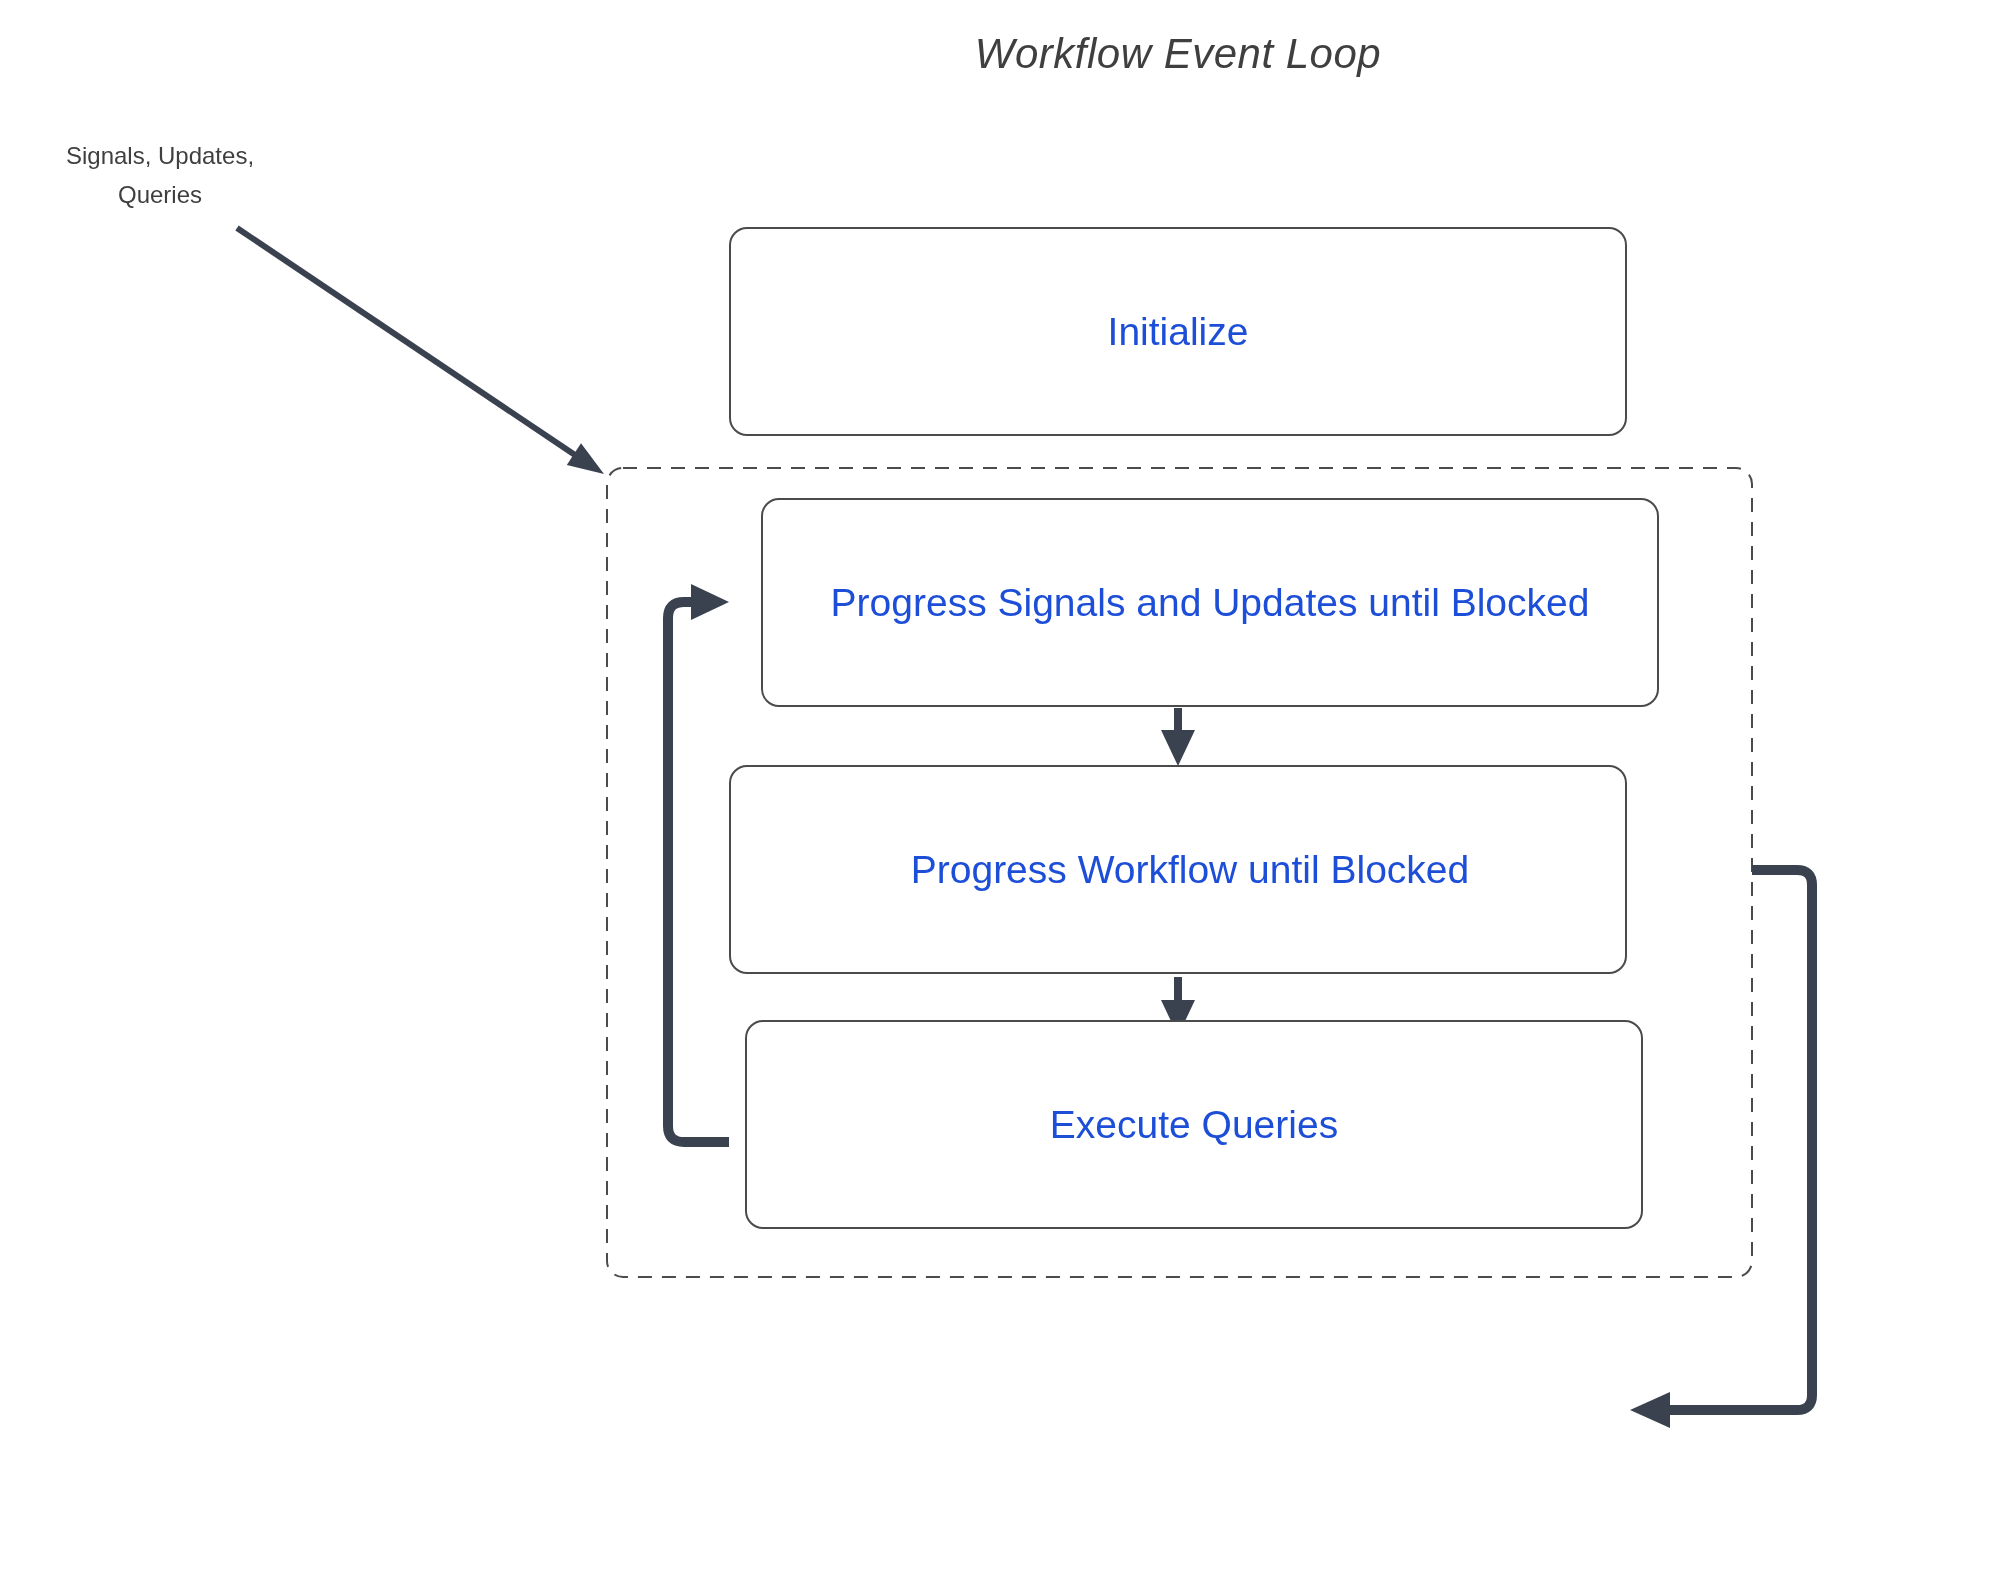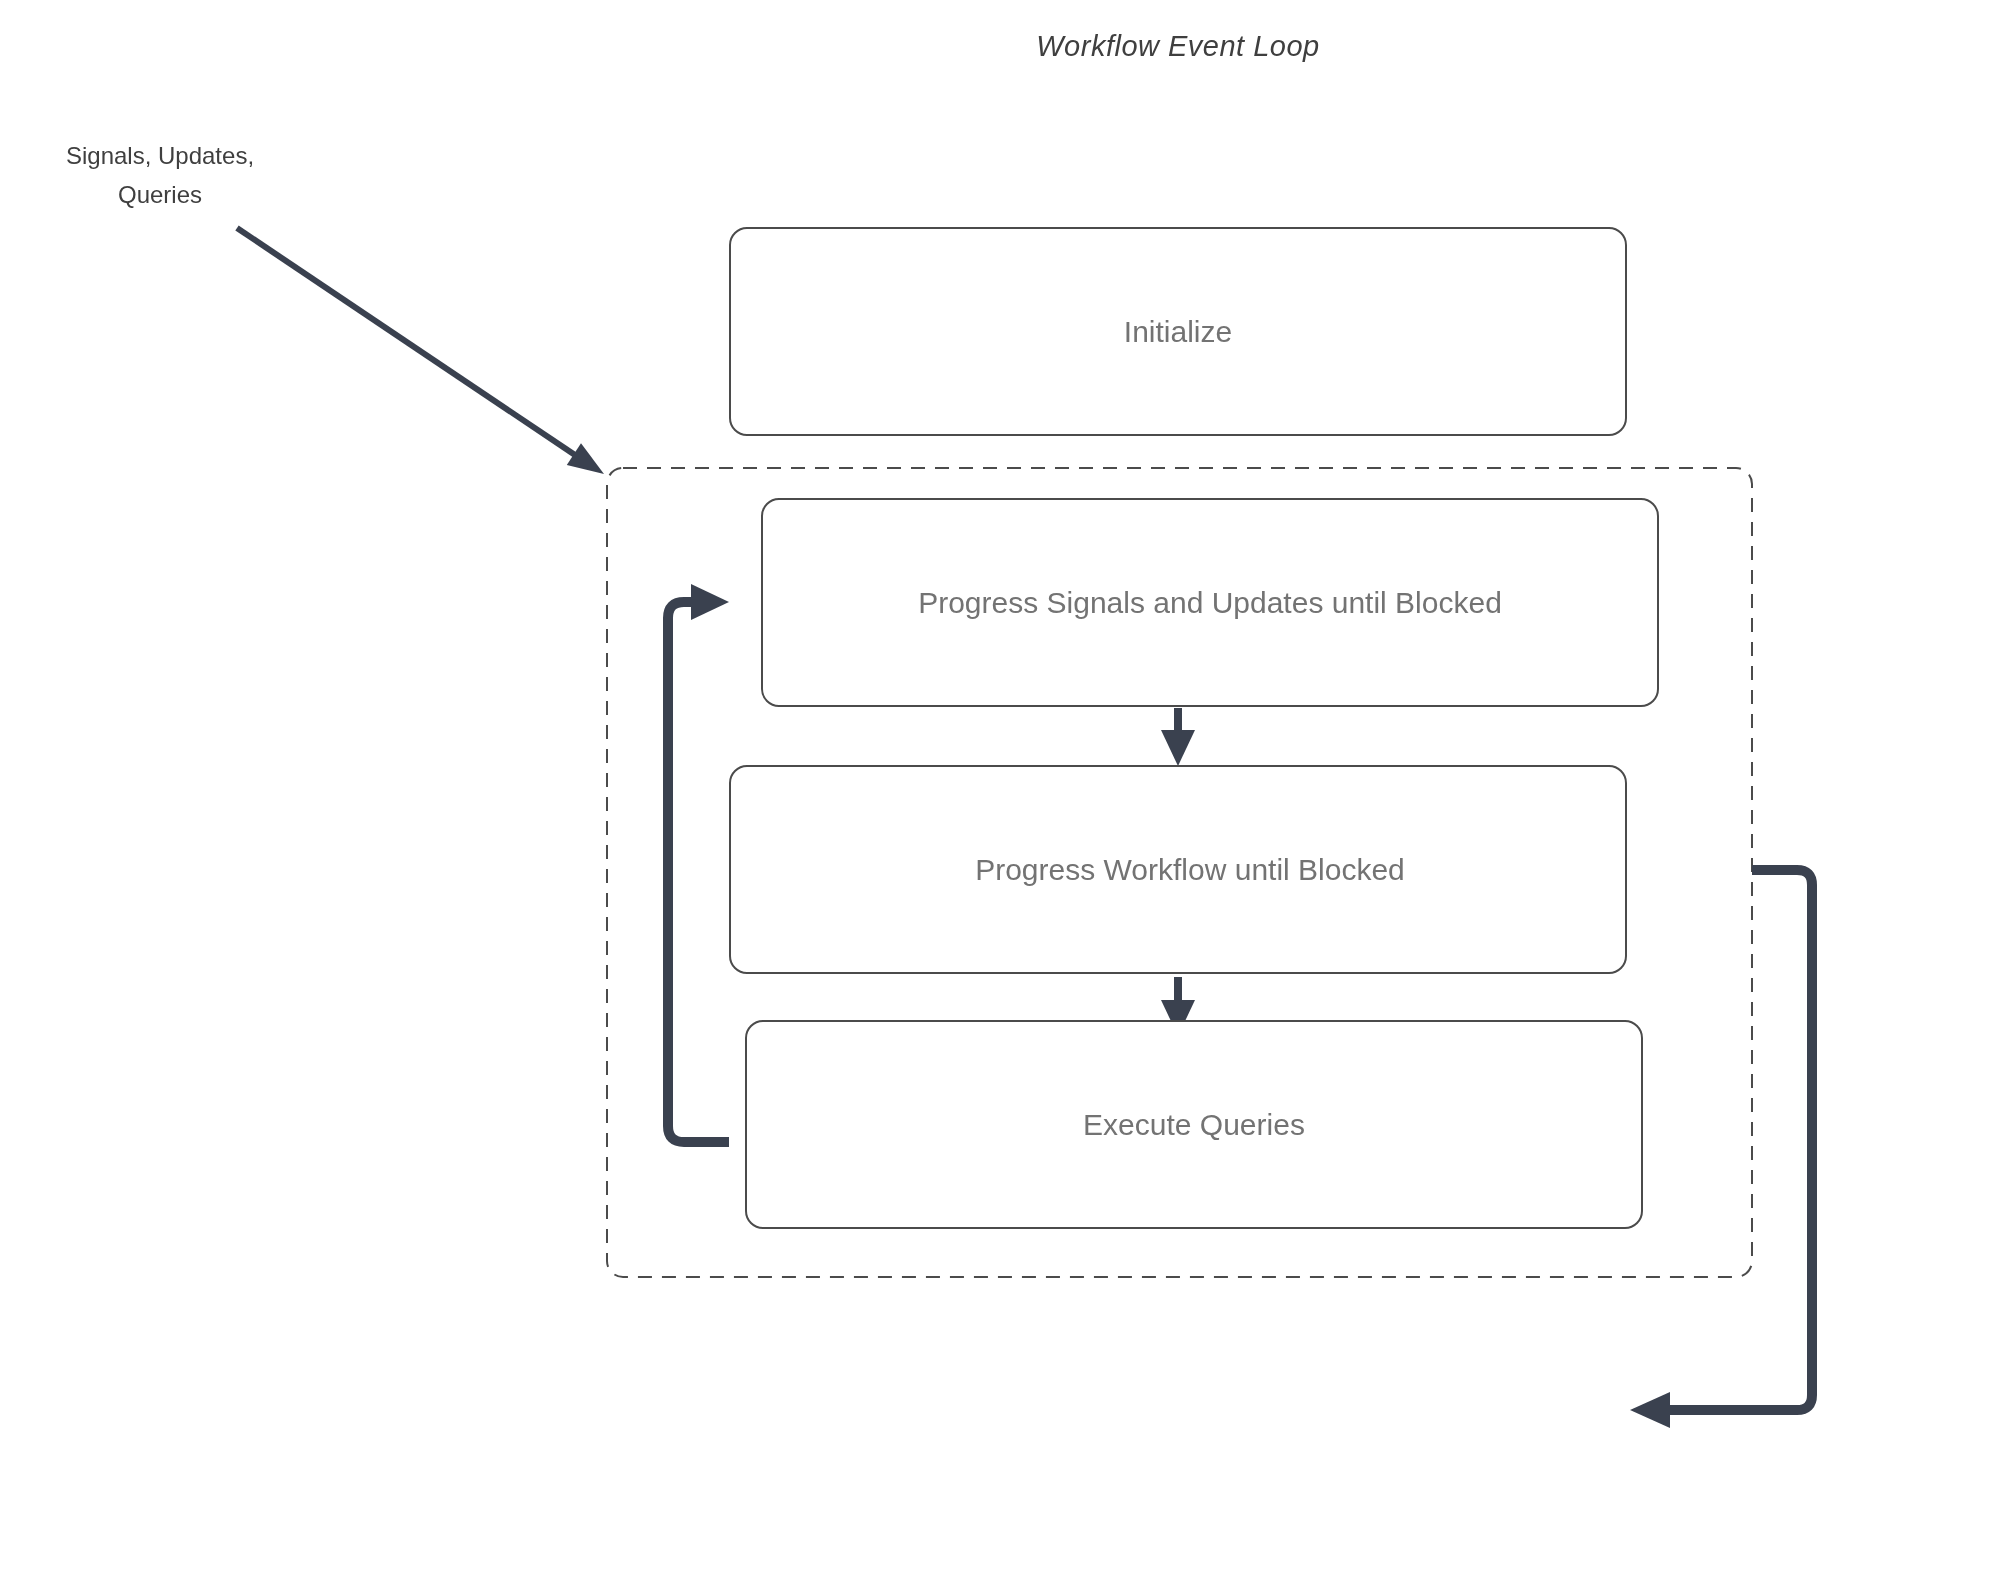--- a/index.html
+++ b/index.html
@@ -21,21 +21,21 @@
     top: 0;
     width: 2006px;
     height: 1576px;
   }
   .diagram-title {
     position: absolute;
     left: 729px;
     top: 30px;
     width: 898px;
     text-align: center;
-    font-size: 29px;
+    font-size: 42px;
     font-style: italic;
     color: #3f3f3f;
     letter-spacing: 0.5px;
   }
   .annotation-label {
     position: absolute;
     left: 15px;
     top: 136px;
     width: 290px;
     text-align: center;
@@ -50,22 +50,22 @@
     width: 898px;
     height: 209px;
     box-sizing: border-box;
     background: #ffffff;
     border: 2px solid #4b4b4b;
     border-radius: 18px;
     display: flex;
     align-items: center;
     justify-content: center;
     text-align: center;
-    font-size: 30px;
-    color: #737373;
+    font-size: 39px;
+    color: #1d4ed8;
   }
   .node-initialize        { top: 227px; }
   .node-progress-signals  { top: 498px; margin-left: 32px; }
   .node-progress-workflow { top: 765px; padding-left: 24px; }
   .node-execute-queries   { top: 1020px; margin-left: 16px; }
   .node-complete          { top: 1308px; }
 </style>
 </head>
 <body>
 

